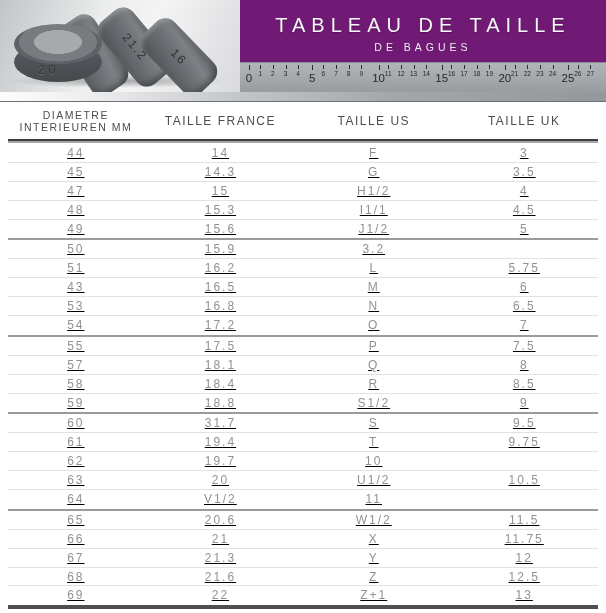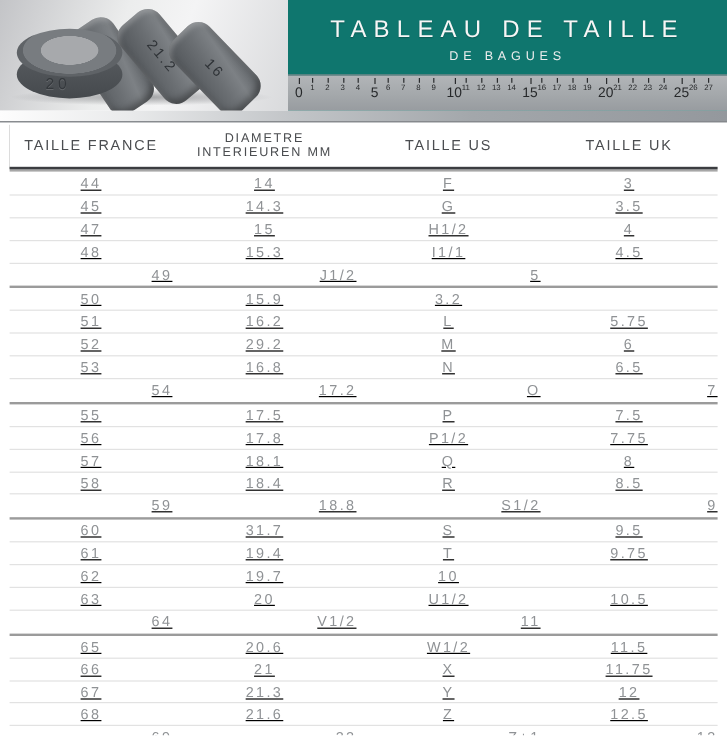--- a/index.html
+++ b/index.html
@@ -21,21 +21,21 @@
            text-shadow:0 1px 0 rgba(255,255,255,.15); }
   .ring-tilt { position:absolute; width:42px; height:82px; border-radius:13px;
            background:linear-gradient(100deg,#505458 0%, #6b6f73 45%, #7d8185 70%, #595d61 100%);
            box-shadow:inset 0 3px 4px rgba(255,255,255,.25), inset 0 -4px 6px rgba(0,0,0,.35); }
   .ring-tilt .label { position:absolute; top:50%; left:50%; transform:translate(-50%,-50%) rotate(90deg);
            font-size:12px; letter-spacing:2px; color:#2f3337; white-space:nowrap; }
   .ring-a { left:72px;  top:14px; transform:rotate(-34deg); }
   .ring-b { left:114px; top:6px;  transform:rotate(-40deg); }
   .ring-c { left:158px; top:16px; transform:rotate(-44deg); }
 
-  .panel { flex:1; background:#0f766e; display:flex; flex-direction:column; }
+  .panel { flex:1; background:#701a75; display:flex; flex-direction:column; }
   .title-block { flex:1; text-align:center; padding-top:14px; }
   .title { color:#f6f6f6; font-size:20px; letter-spacing:6px; font-weight:normal;
            text-shadow:0 1px 1px rgba(0,0,0,.25); }
   .subtitle { color:#eceded; font-size:10.5px; letter-spacing:4px; margin-top:4px; font-weight:normal; }
   .ruler { position:relative; height:30px; border-top:1px solid #888c91;
            background:linear-gradient(180deg,#b2b5b8 0%, #a4a8ab 55%, #989ca0 100%); }
   .ruler .num { position:absolute; color:#26282a; }
   .ruler .num::before { content:""; position:absolute; left:50%; width:1px; background:#2a2c2e; }
   .ruler .minor { top:7px; font-size:6.5px; }
   .ruler .minor::before { top:-5px; height:4px; }
@@ -49,21 +49,21 @@
   
   .table { padding:0 8px; }
   .grid-row { display:grid; grid-template-columns:23% 26% 26% 25%; text-align:center; }
   .thead { padding:7px 0 6px; border-bottom:2px solid #3b3d40; box-shadow:0 2px 0 #a7a7a7; }
   .th { color:#4b4d50; font-size:12px; letter-spacing:1.5px; align-self:center; }
   .th .small { font-size:10.5px; line-height:12px; display:block; }
   .tbody { margin-top:3px; }
   .group { border-bottom:2px solid #9b9b9b;text-decoration:underline; }
   .group:last-child { border-bottom:4px solid #4d4f52; }
   .row { height:18.9px; line-height:18.5px; border-bottom:1px solid #e2e2e2; }
-  .group .row:last-child { border-bottom:none;text-align:right; }
+  .group .row:last-child { border-bottom:none; }
   .cell { color:#8f9295; font-size:12px; letter-spacing:2px; }
 </style>
 </head>
 <body>
 
 <div class="page">
 
   <div class="header">
 
     <div class="photo">
@@ -120,25 +120,25 @@
           <span class="num minor" style="left: 94.75%;">27</span>
         </div>
     </div>
 
   </div>
 
   <div class="divider-band"></div>
 
   <div class="table">
     <div class="grid-row thead">
-      <div class="th">TAILLE FRANCE</div>
       <div class="th">
         <span class="small">DIAMETRE</span>
         <span class="small">INTERIEUREN MM</span>
       </div>
+      <div class="th">TAILLE FRANCE</div>
       <div class="th">TAILLE US</div>
       <div class="th">TAILLE UK</div>
     </div>
     <div class="tbody" id="table-body">
         <div class="group">
           <div class="grid-row row">
             <span class="cell">44</span>
             <span class="cell">14</span>
             <span class="cell">F</span>
             <span class="cell">3</span>
@@ -156,39 +156,40 @@
             <span class="cell">4</span>
           </div>
           <div class="grid-row row">
             <span class="cell">48</span>
             <span class="cell">15.3</span>
             <span class="cell">I1/1</span>
             <span class="cell">4.5</span>
           </div>
           <div class="grid-row row">
             <span class="cell">49</span>
+            <span class="cell">15.6</span>
             <span class="cell">J1/2</span>
             <span class="cell">5</span>
           </div>
         </div>
         <div class="group">
           <div class="grid-row row">
             <span class="cell">50</span>
             <span class="cell">15.9</span>
             <span class="cell">3.2</span>
           </div>
           <div class="grid-row row">
             <span class="cell">51</span>
             <span class="cell">16.2</span>
             <span class="cell">L</span>
             <span class="cell">5.75</span>
           </div>
           <div class="grid-row row">
-            <span class="cell">52</span>
-            <span class="cell">29.2</span>
+            <span class="cell">43</span>
+            <span class="cell">16.5</span>
             <span class="cell">M</span>
             <span class="cell">6</span>
           </div>
           <div class="grid-row row">
             <span class="cell">53</span>
             <span class="cell">16.8</span>
             <span class="cell">N</span>
             <span class="cell">6.5</span>
           </div>
           <div class="grid-row row">
@@ -199,26 +200,20 @@
           </div>
         </div>
         <div class="group">
           <div class="grid-row row">
             <span class="cell">55</span>
             <span class="cell">17.5</span>
             <span class="cell">P</span>
             <span class="cell">7.5</span>
           </div>
           <div class="grid-row row">
-            <span class="cell">56</span>
-            <span class="cell">17.8</span>
-            <span class="cell">P1/2</span>
-            <span class="cell">7.75</span>
-          </div>
-          <div class="grid-row row">
             <span class="cell">57</span>
             <span class="cell">18.1</span>
             <span class="cell">Q</span>
             <span class="cell">8</span>
           </div>
           <div class="grid-row row">
             <span class="cell">58</span>
             <span class="cell">18.4</span>
             <span class="cell">R</span>
             <span class="cell">8.5</span>

